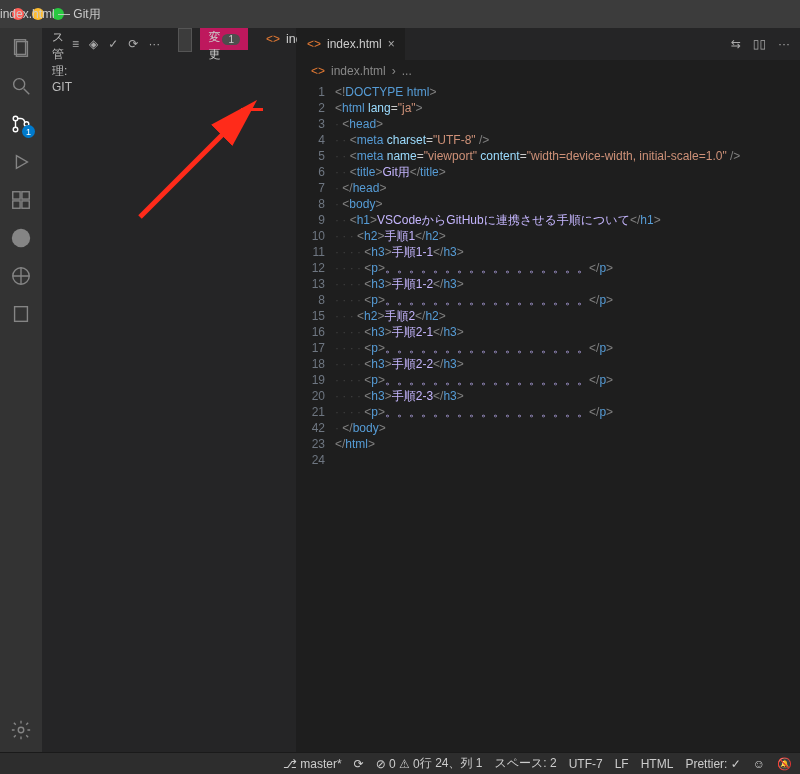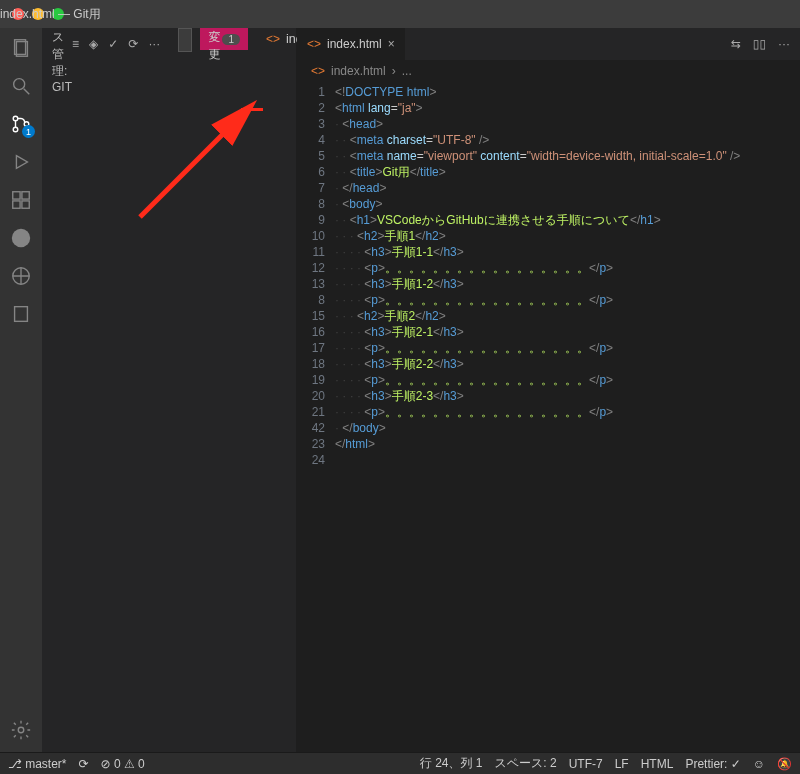--- a/index.html
+++ b/index.html
@@ -37,22 +37,22 @@
 .tab .fi{color:#e37933}
 .tab .close{color:#aaa;cursor:pointer}
 .tabs-right{margin-left:auto;display:flex;gap:12px;padding-right:10px;color:#aaa}
 .tabs-right span{cursor:pointer}
 .breadcrumbs{height:22px;display:flex;align-items:center;padding-left:14px;color:#888;font-size:12px;gap:6px}
 .code{flex:1;display:flex;overflow:hidden;font-family:Menlo,Consolas,monospace;font-size:12px;line-height:16px}
 .gutter{width:38px;text-align:right;color:#6e7681;padding-right:10px;padding-top:2px;background:#1e1e1e}
 .gutter div{height:16px}
 .codelines{flex:1;padding-top:2px;white-space:pre;color:#ccc}
 .codelines div{height:16px}
-.t{color:#569cd6}.a{color:#9cdcfe}.s{color:#ce9178}.br{color:#808080}.tx{color:#bef264}.doctype{color:#569cd6}.ind{color:#404040}
-.statusbar{height:22px;background:#2d2d2d;display:flex;align-items:center;color:#ccc;font-size:11px;padding:0 8px;justify-content:space-between;border-top:1px solid #1a1a1a}
+.t{color:#569cd6}.a{color:#9cdcfe}.s{color:#ce9178}.br{color:#808080}.tx{color:#c4b5fd}.doctype{color:#569cd6}.ind{color:#404040}
+.statusbar{height:22px;background:#2d2d2d;display:flex;align-items:center;color:#ccc;font-size:11px;padding:0 8px;justify-content:flex-end;border-top:1px solid #1a1a1a}
 .statusbar .sl,.statusbar .sr{display:flex;gap:12px;align-items:center}
 .statusbar span{cursor:pointer}
 .arrow{position:absolute;left:130px;top:97px;pointer-events:none;z-index:10}
 .underline{position:absolute;left:241px;top:108px;width:22px;height:3px;background:#ff2b1a;z-index:9}
 </style>
 </head>
 <body>
 
 <div class="titlebar">
   <div class="traffic">

